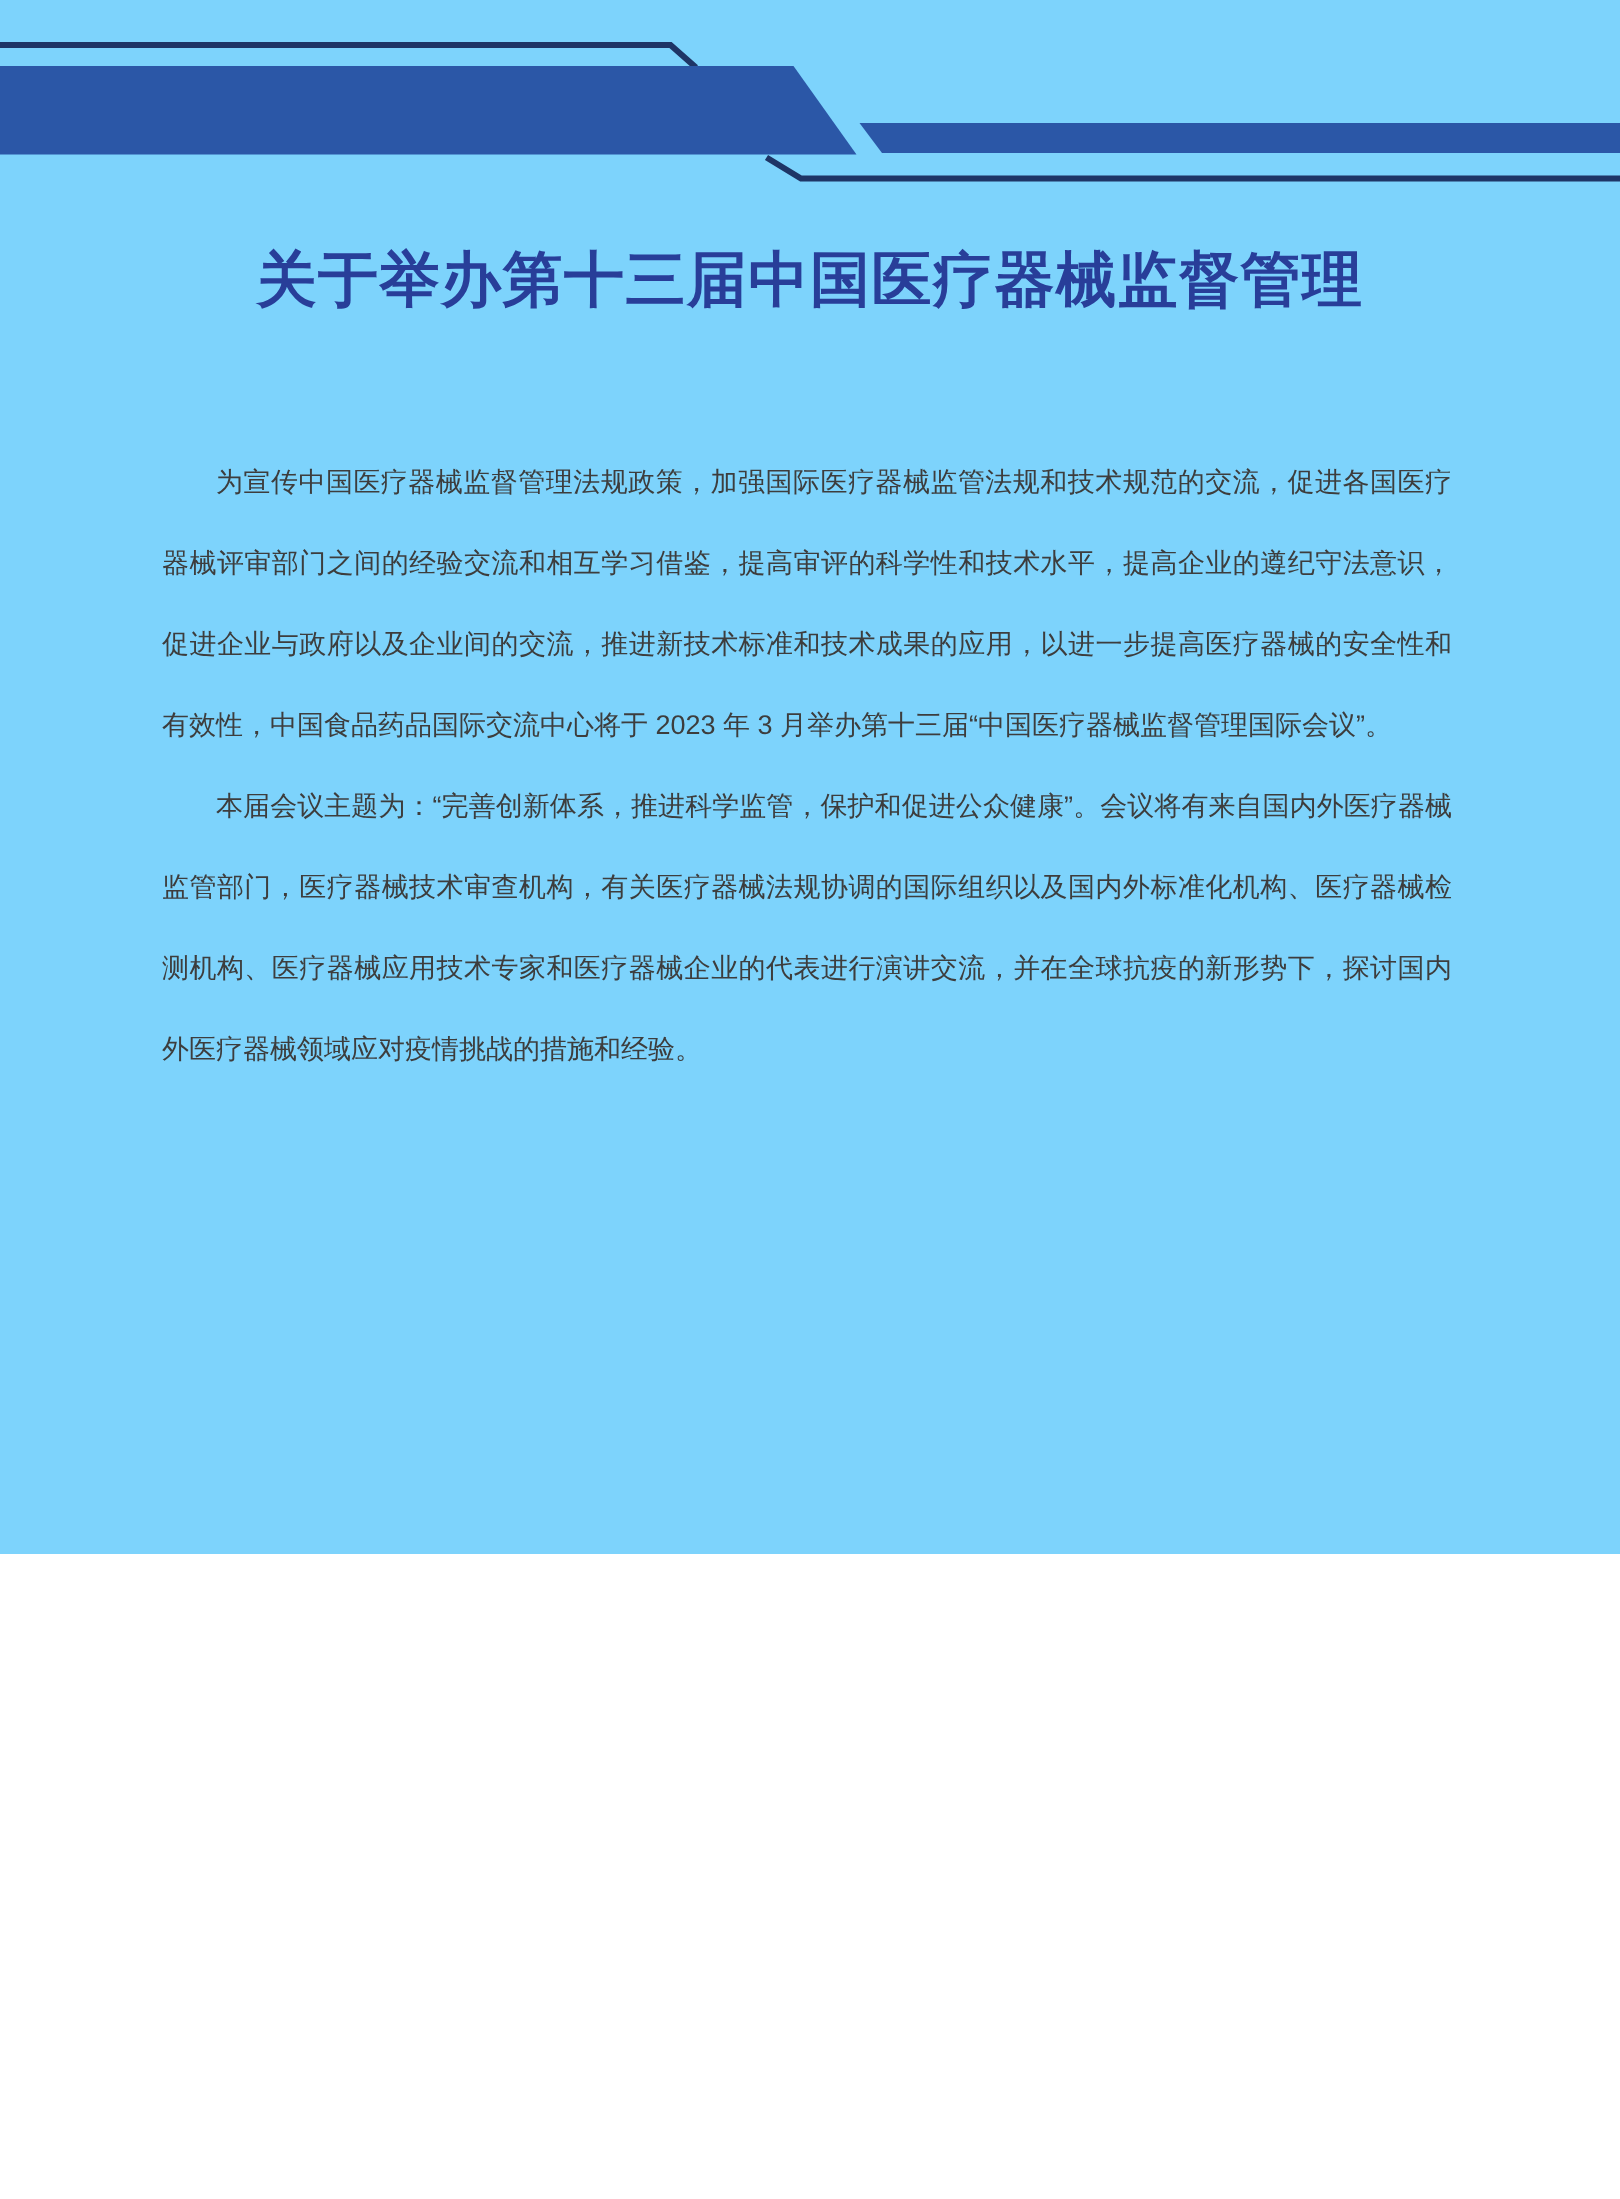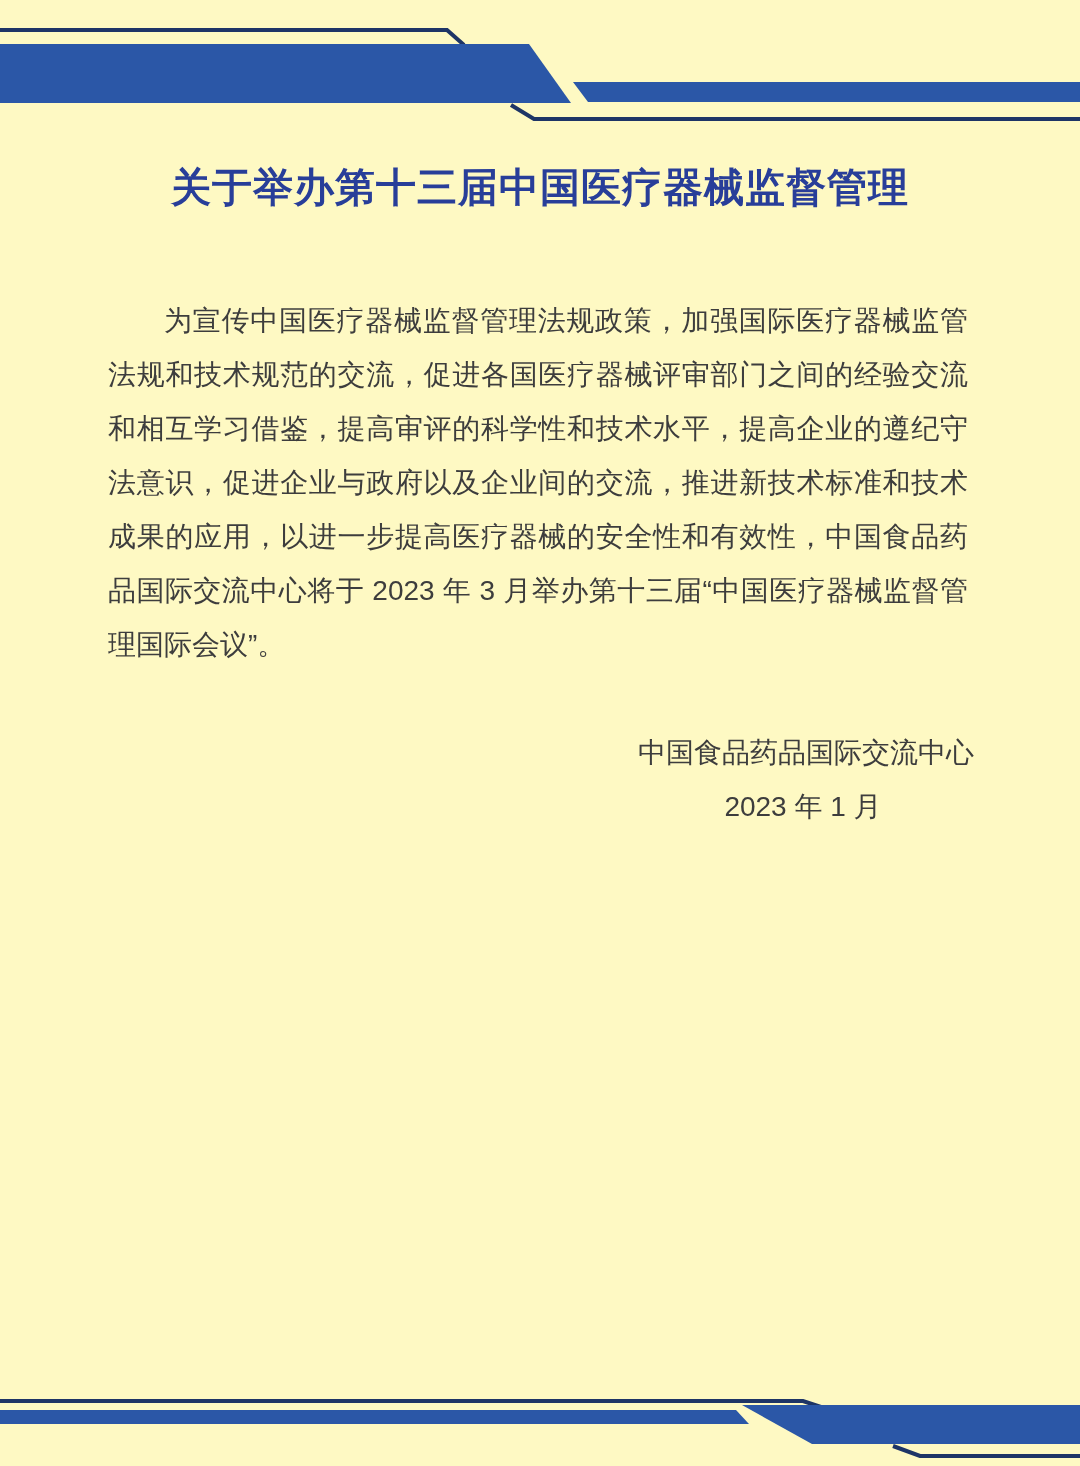--- a/index.html
+++ b/index.html
@@ -3,23 +3,23 @@
 <meta charset="utf-8">
 <style>
   html, body {
     margin: 0;
     padding: 0;
     background: #ffffff;
   }
   .page {
     position: relative;
     width: 1080px;
-    height: 1466px;
+    height: 1036px;
     margin: 0 auto;
-    background: #fef9c3;
+    background: #7dd3fc;
     overflow: hidden;
     font-family: "Liberation Sans", "DejaVu Sans", sans-serif;
   }
   .banner {
     display: block;
     position: absolute;
     left: 0;
   }
   .banner-top { top: 0; }
   .banner-bottom { top: 1390px; }
@@ -36,21 +36,21 @@
     font-weight: bold;
     letter-spacing: 1px;
   }
 
   .content {
     position: absolute;
     top: 294px;
     left: 108px;
     width: 860px;
     color: #3d3d3d;
-    font-size: 28px;
+    font-size: 18px;
     line-height: 54px;
     text-align: justify;
   }
   .content p {
     margin: 0;
     text-indent: 2em;
   }
 
   .signature-block {
     margin-top: 54px;
@@ -74,25 +74,22 @@
     <polygon points="573,82 1080,82 1080,102 588,102" fill="#2b57a7"></polygon>
     <polyline points="511,105 534,119 1080,119" fill="none" stroke="#1e3566" stroke-width="4"></polyline>
   </svg>
 
   <div class="doc-title">
     <div>关于举办第十三届中国医疗器械监督管理</div>
   </div>
 
   <div class="content">
     <p>为宣传中国医疗器械监督管理法规政策，加强国际医疗器械监管法规和技术规范的交流，促进各国医疗器械评审部门之间的经验交流和相互学习借鉴，提高审评的科学性和技术水平，提高企业的遵纪守法意识，促进企业与政府以及企业间的交流，推进新技术标准和技术成果的应用，以进一步提高医疗器械的安全性和有效性，中国食品药品国际交流中心将于 2023 年 3 月举办第十三届“中国医疗器械监督管理国际会议”。</p>
+    <p>本届会议主题为：“完善创新体系，推进科学监管，保护和促进公众健康”。会议将有来自国内外医疗器械监管部门，医疗器械技术审查机构，有关医疗器械法规协调的国际组织以及国内外标准化机构、医疗器械检测机构、医疗器械应用技术专家和医疗器械企业的代表进行演讲交流，并在全球抗疫的新形势下，探讨国内外医疗器械领域应对疫情挑战的措施和经验。</p>
 
-    <div class="signature-block">
-      <div>中国食品药品国际交流中心</div>
-      <div>2023 年 1 月</div>
-    </div>
   </div>
 
   <svg class="banner banner-bottom" width="1080" height="76" viewBox="0 0 1080 76" aria-hidden="true">
     <polyline points="0,11 803,11 827,19" fill="none" stroke="#1e3566" stroke-width="4"></polyline>
     <polygon points="0,20 736,20 749,34 0,34" fill="#2b57a7"></polygon>
     <polygon points="742,15 1080,15 1080,54 812,54" fill="#2b57a7"></polygon>
     <polyline points="893,56 920,66 1080,66" fill="none" stroke="#1e3566" stroke-width="4"></polyline>
   </svg>
 
 </div>

